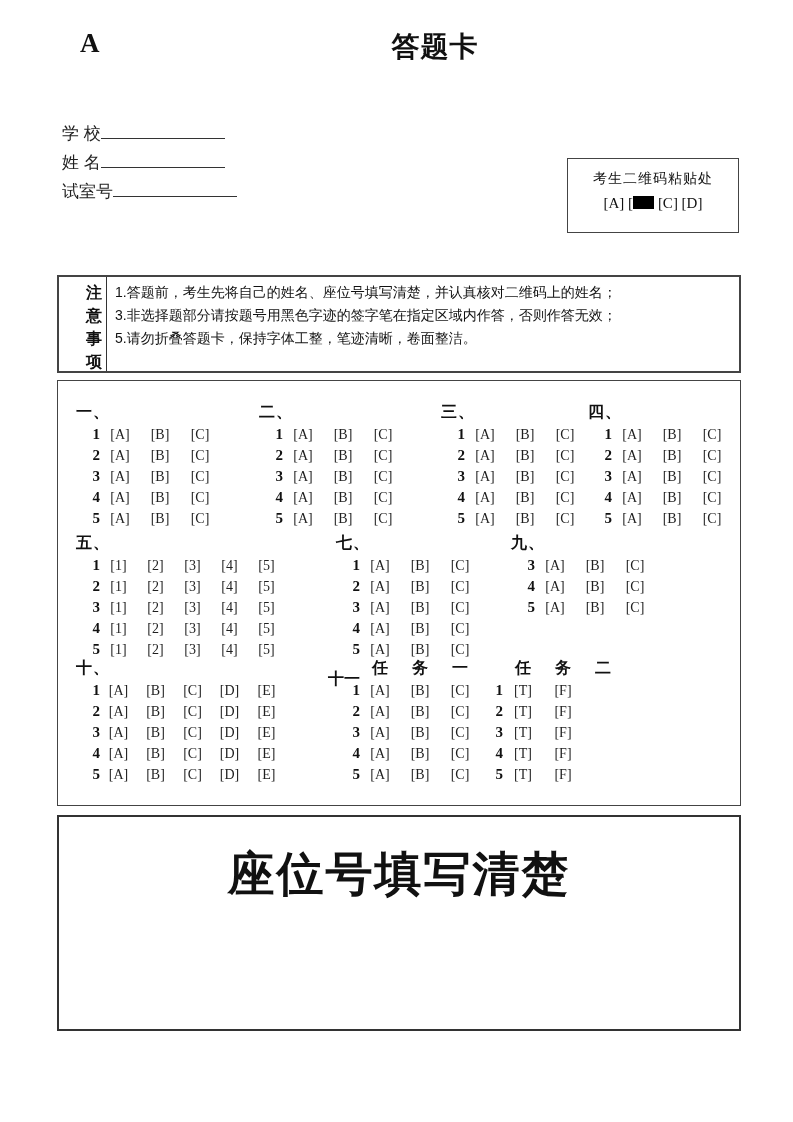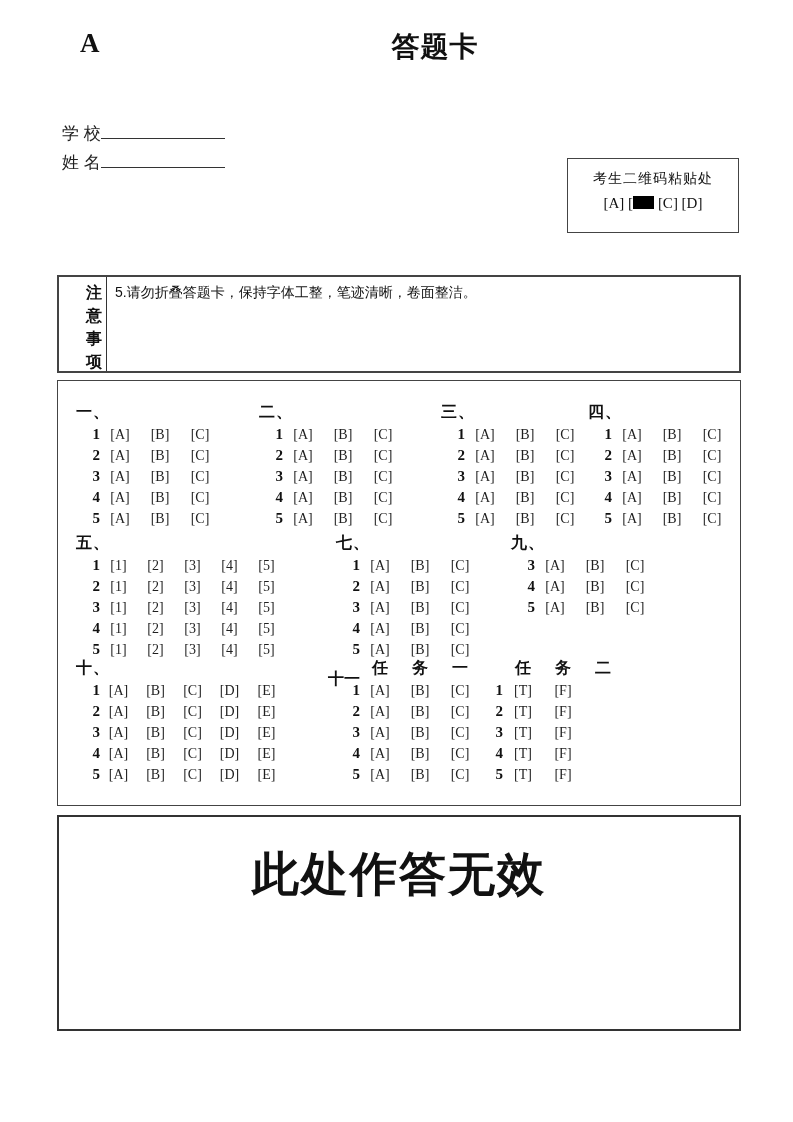--- a/index.html
+++ b/index.html
@@ -83,36 +83,39 @@
 
   <div class="variant-label">A</div>
 
   <div class="title-block">
     <div class="title-line">答题卡</div>
   </div>
 
   <div class="student-info">
     <div class="si-row"><span class="si-label">学 校</span><span class="si-line"></span></div>
     <div class="si-row"><span class="si-label">姓 名</span><span class="si-line"></span></div>
+    <div class="si-row"><span class="si-label">试室号</span><span class="si-line"></span></div>
   </div>
 
 
   <div class="example-box">
     <div class="example-title">考生二维码粘贴处</div>
     <div class="example-line"><span>[A] [</span><span class="fill-block" style="background: rgb(0, 0, 0);"></span><span> [C] [D]</span></div>
   </div>
 
   <div class="notice-box">
     <div class="notice-side">
       <div class="notice-side-char">注</div>
       <div class="notice-side-char">意</div>
       <div class="notice-side-char">事</div>
       <div class="notice-side-char">项</div>
     </div>
     <div class="notice-items">
+      <div class="notice-item">1.答题前，考生先将自己的姓名、座位号填写清楚，并认真核对二维码上的姓名；</div>
+      <div class="notice-item">3.非选择题部分请按题号用黑色字迹的签字笔在指定区域内作答，否则作答无效；</div>
       <div class="notice-item">5.请勿折叠答题卡，保持字体工整，笔迹清晰，卷面整洁。</div>
     </div>
   </div>
 
   <div class="answer-box">
       <div class="section" style="left: 18px; top: 20px;">
         <div class="sec-header">一、</div>
         <div class="row q-row">
           <div class="num-cell">1</div>
           <div class="opt-cell" style="width: 40px;">[A]</div>
@@ -454,16 +457,16 @@
         </div>
         <div class="row q-row">
           <div class="num-cell">5</div>
           <div class="opt-cell" style="width: 40px;">[T]</div>
           <div class="opt-cell" style="width: 40px;">[F]</div>
         </div>
       </div>
     </div>
 
   <div class="invalid-box">
-    <div class="invalid-label">此处作答无效</div>
+    <div class="invalid-label">座位号填写清楚</div>
   </div>
 
 </div>
 
 </body></html>

